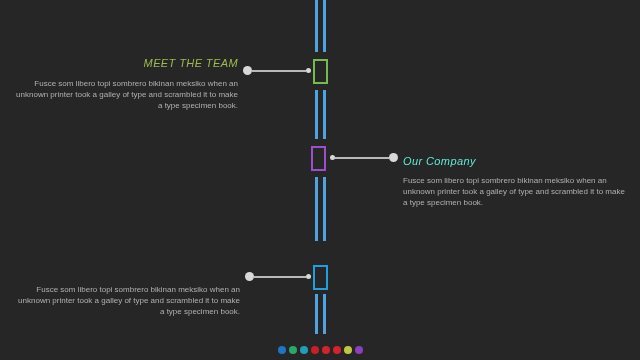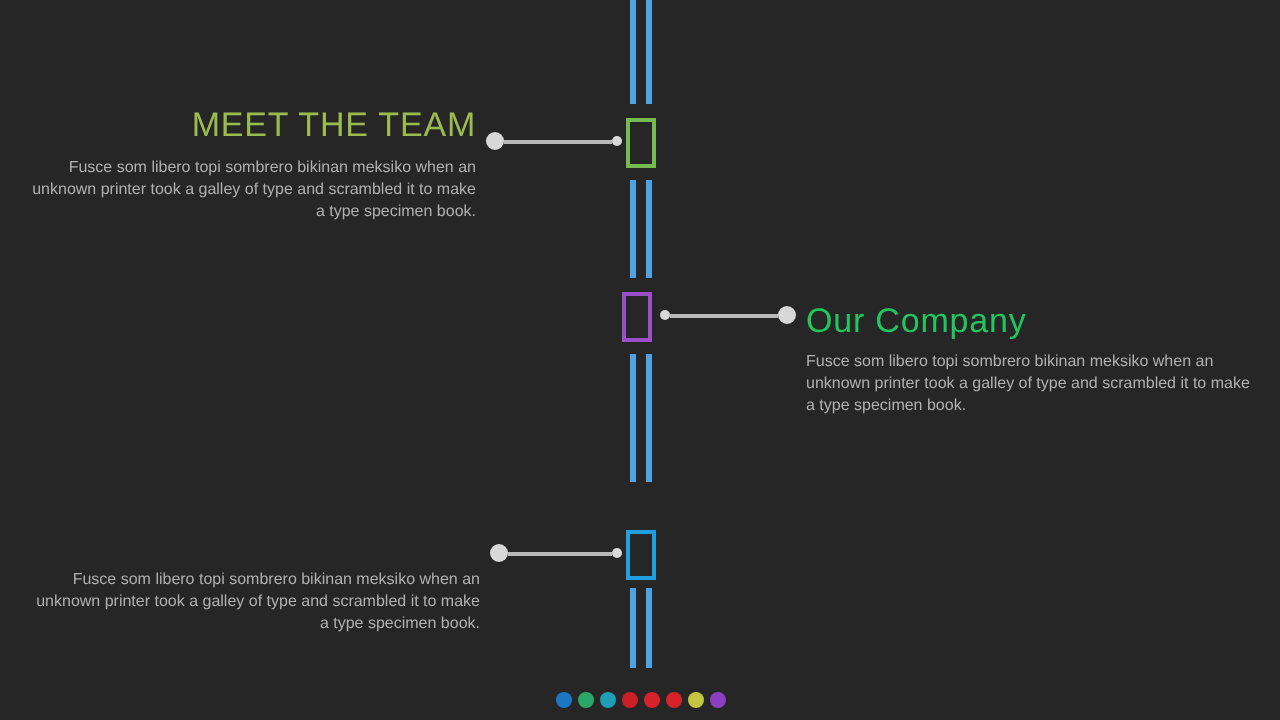--- a/index.html
+++ b/index.html
@@ -67,24 +67,25 @@
     width: 5px;
     height: 5px;
     border-radius: 50%;
     background: #d8d8d8;
     flex: none;
   }
 
   
   .item-title {
     position: absolute;
-    font-size: 17px;
+    font-size: 11px;
     letter-spacing: 0.4px;
     white-space: nowrap;
     line-height: 14px;
+    font-style: italic;
   }
   .item-body {
     position: absolute;
     font-size: 8px;
     line-height: 11.2px;
     color: #b0b0b0;
     width: 230px;
   }
   .ta-right { text-align: right; }
   .ta-left  { text-align: left; }
@@ -141,21 +142,21 @@
   <div class="item-body ta-right" style="left: 10px; top: 78px; width: 228px; color: rgb(176, 176, 176);">Fusce som libero topi sombrero bikinan meksiko when an unknown printer took a galley of type and scrambled it to make a type specimen book.</div>
 
   <div class="node-box" id="node-2" style="left: 311px; top: 146px; border-color: rgb(155, 79, 200);"></div>
 
   <div class="connector" style="left:330px;top:153px;width:68px;">
     <span class="dot-small" style="background: rgb(216, 216, 216);"></span>
     <span class="bar" style="background: rgb(185, 185, 185);"></span>
     <span class="dot-big" style="background: rgb(216, 216, 216);"></span>
   </div>
 
-  <div class="item-title ta-left" id="title-2" style="left: 403px; top: 154px; width: 180px; color: #22c55e;">Our Company</div>
+  <div class="item-title ta-left" id="title-2" style="left: 403px; top: 154px; width: 180px; color: #5eead4;">Our Company</div>
 
   <div class="item-body ta-left" style="left: 403px; top: 175px; width: 228px; color: rgb(176, 176, 176);">Fusce som libero topi sombrero bikinan meksiko when an unknown printer took a galley of type and scrambled it to make a type specimen book.</div>
 
   <div class="node-box" id="node-3" style="left: 313px; top: 265px; border-color: rgb(31, 159, 224);"></div>
 
   <div class="connector" style="left:245px;top:272px;width:66px;">
     <span class="dot-big" style="background: rgb(216, 216, 216);"></span>
     <span class="bar" style="background: rgb(185, 185, 185);"></span>
     <span class="dot-small" style="background: rgb(216, 216, 216);"></span>
   </div>

